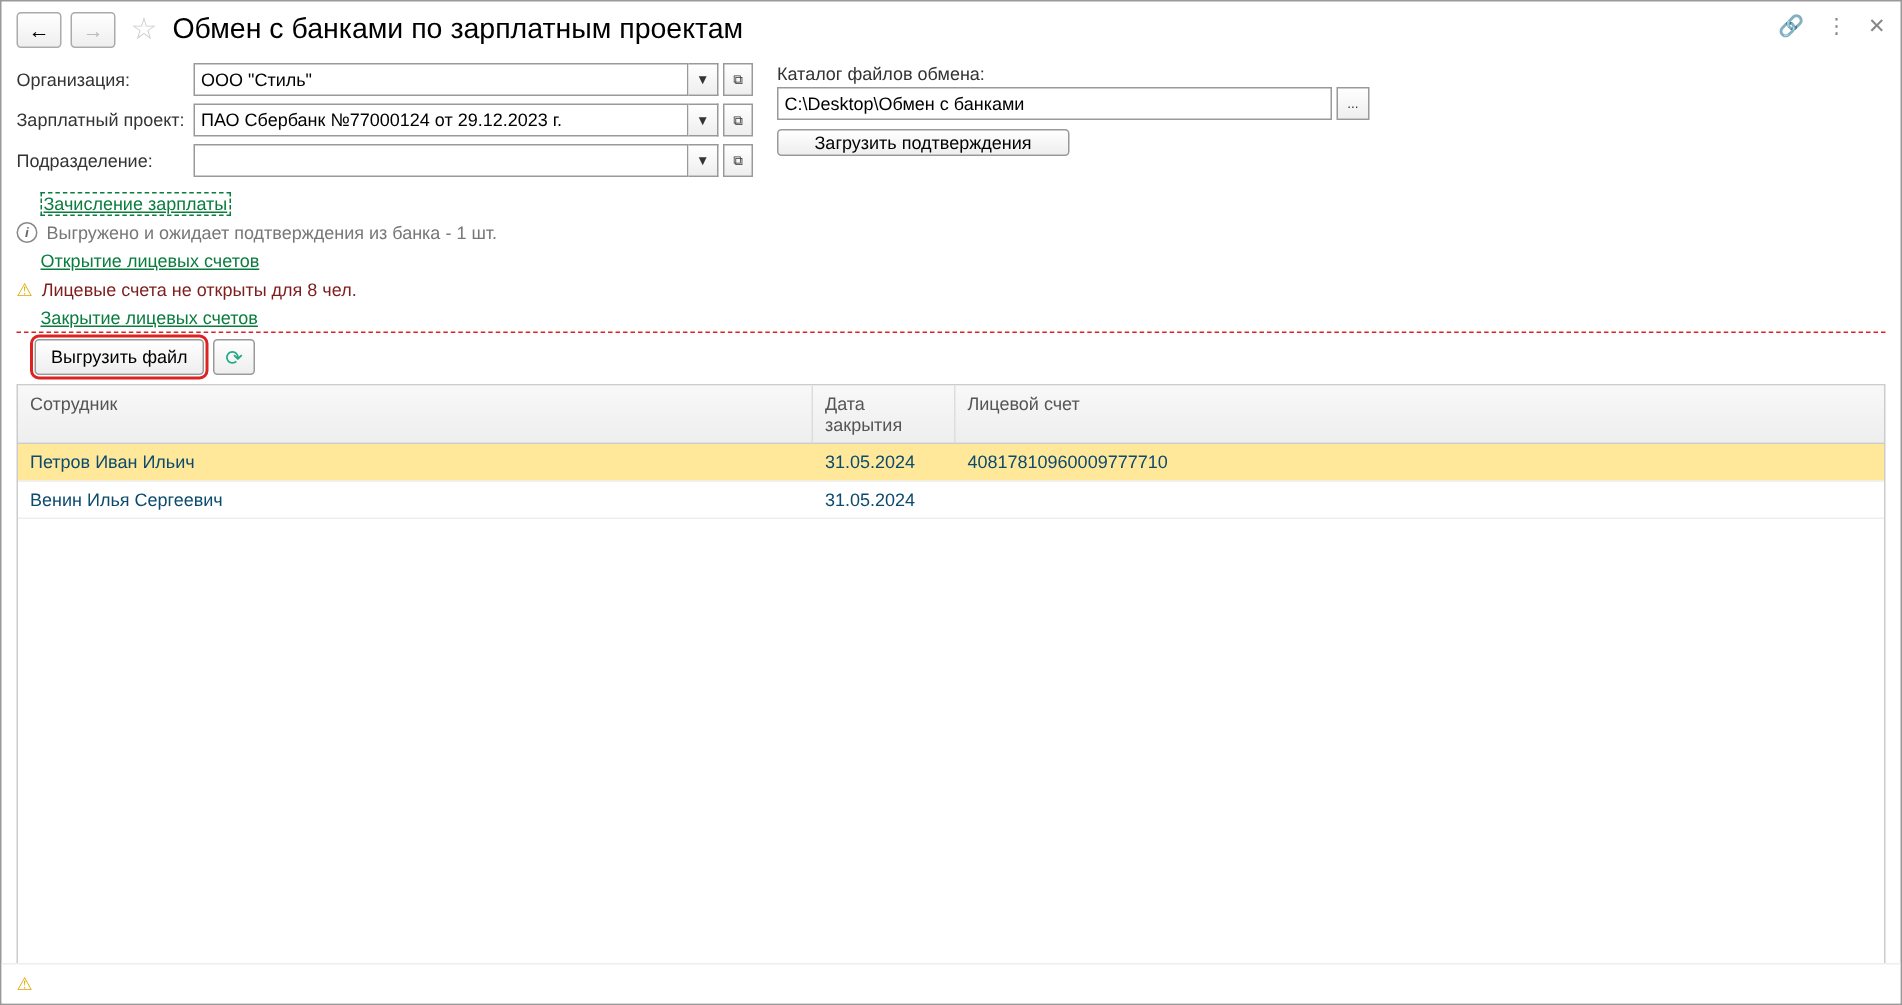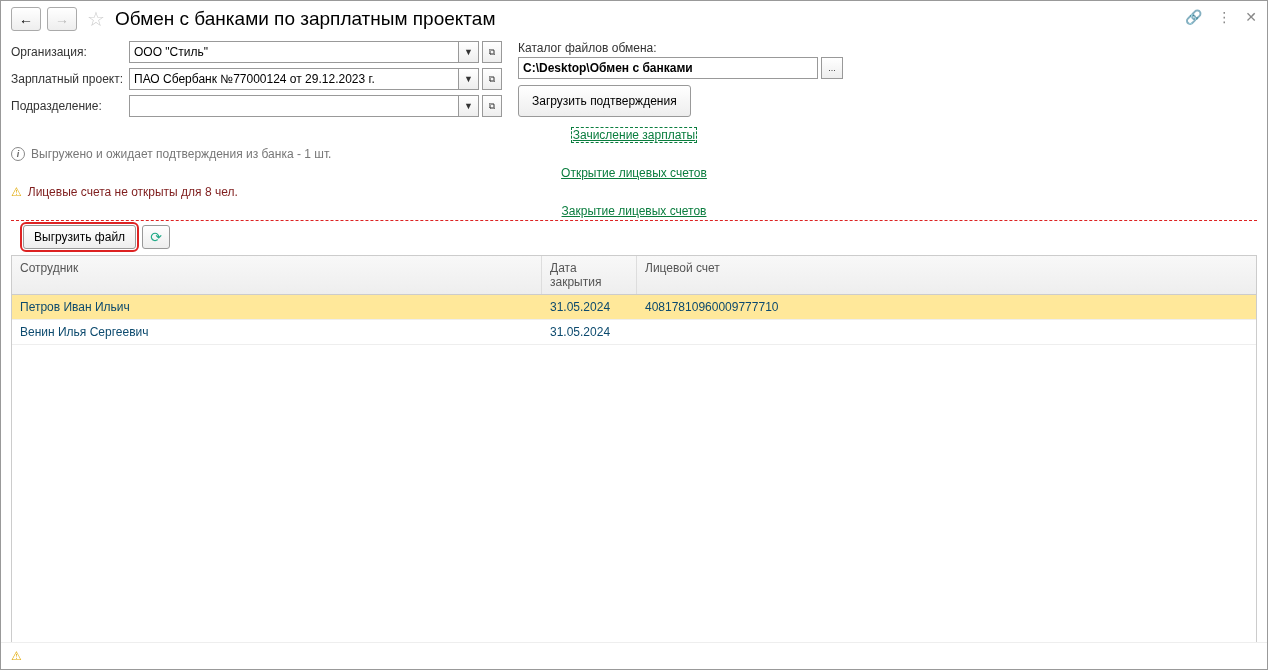--- a/index.html
+++ b/index.html
@@ -21,24 +21,24 @@
     .row { display:flex; align-items:center; margin-bottom:5px; }
     .row label { font-size:12px; color:#333; }
     .lbl-left { width:118px; }
     .field-wrap { display:flex; }
     .text-field { height:22px; border:1px solid #999; padding:2px 4px; font-size:12px; background:#fff; }
     .org-field { width:330px; }
     .dd-btn { width:20px; height:22px; border:1px solid #999; border-left:none; background:linear-gradient(#fff,#eee); font-size:9px; display:flex; align-items:center; justify-content:center; cursor:pointer; }
     .open-btn { width:20px; height:22px; border:1px solid #999; margin-left:3px; background:linear-gradient(#fff,#eee); display:flex; align-items:center; justify-content:center; cursor:pointer; font-size:9px; }
 
     .cat-label { font-size:12px; color:#333; margin-bottom:2px; display:block; }
-    .cat-field { width:300px;font-weight:bold; }
-    .load-btn { margin-top:6px; height:32px; padding:0 13px; border:1px solid #999; border-radius:3px; background:linear-gradient(#fff,#eee); font-size:12px; cursor:pointer; }
+    .cat-field { width:370px; }
+    .load-btn { margin-top:6px; height:18px; padding:0 24px; border:1px solid #999; border-radius:3px; background:linear-gradient(#fff,#eee); font-size:12px; cursor:pointer; }
 
-    .links-area { padding: 2px 26px; text-align: center; }
+    .links-area { padding: 2px 26px; }
     .green-link { color:#0a7d3e; text-decoration:underline; font-size:12px; cursor:pointer; }
     .dashed-top { border-top:1px dashed #c00; padding-top:2px; display:inline-block; }
 
     .status-row { display:flex; align-items:center; gap:6px; padding:3px 10px; font-size:12px; }
     .info-icon-circ { width:14px; height:14px; border:1px solid #888; border-radius:50%; display:inline-flex; align-items:center; justify-content:center; font-size:9px; font-style:italic; font-weight:bold; color:#666; }
     .gray-text { color:#777; }
     .warn-icon { color:#e0a800; font-size:12px; }
     .red-text { color:#7f1d1d; }
 
     .action-bar { padding:4px 10px; display:flex; gap:6px; align-items:center; }

